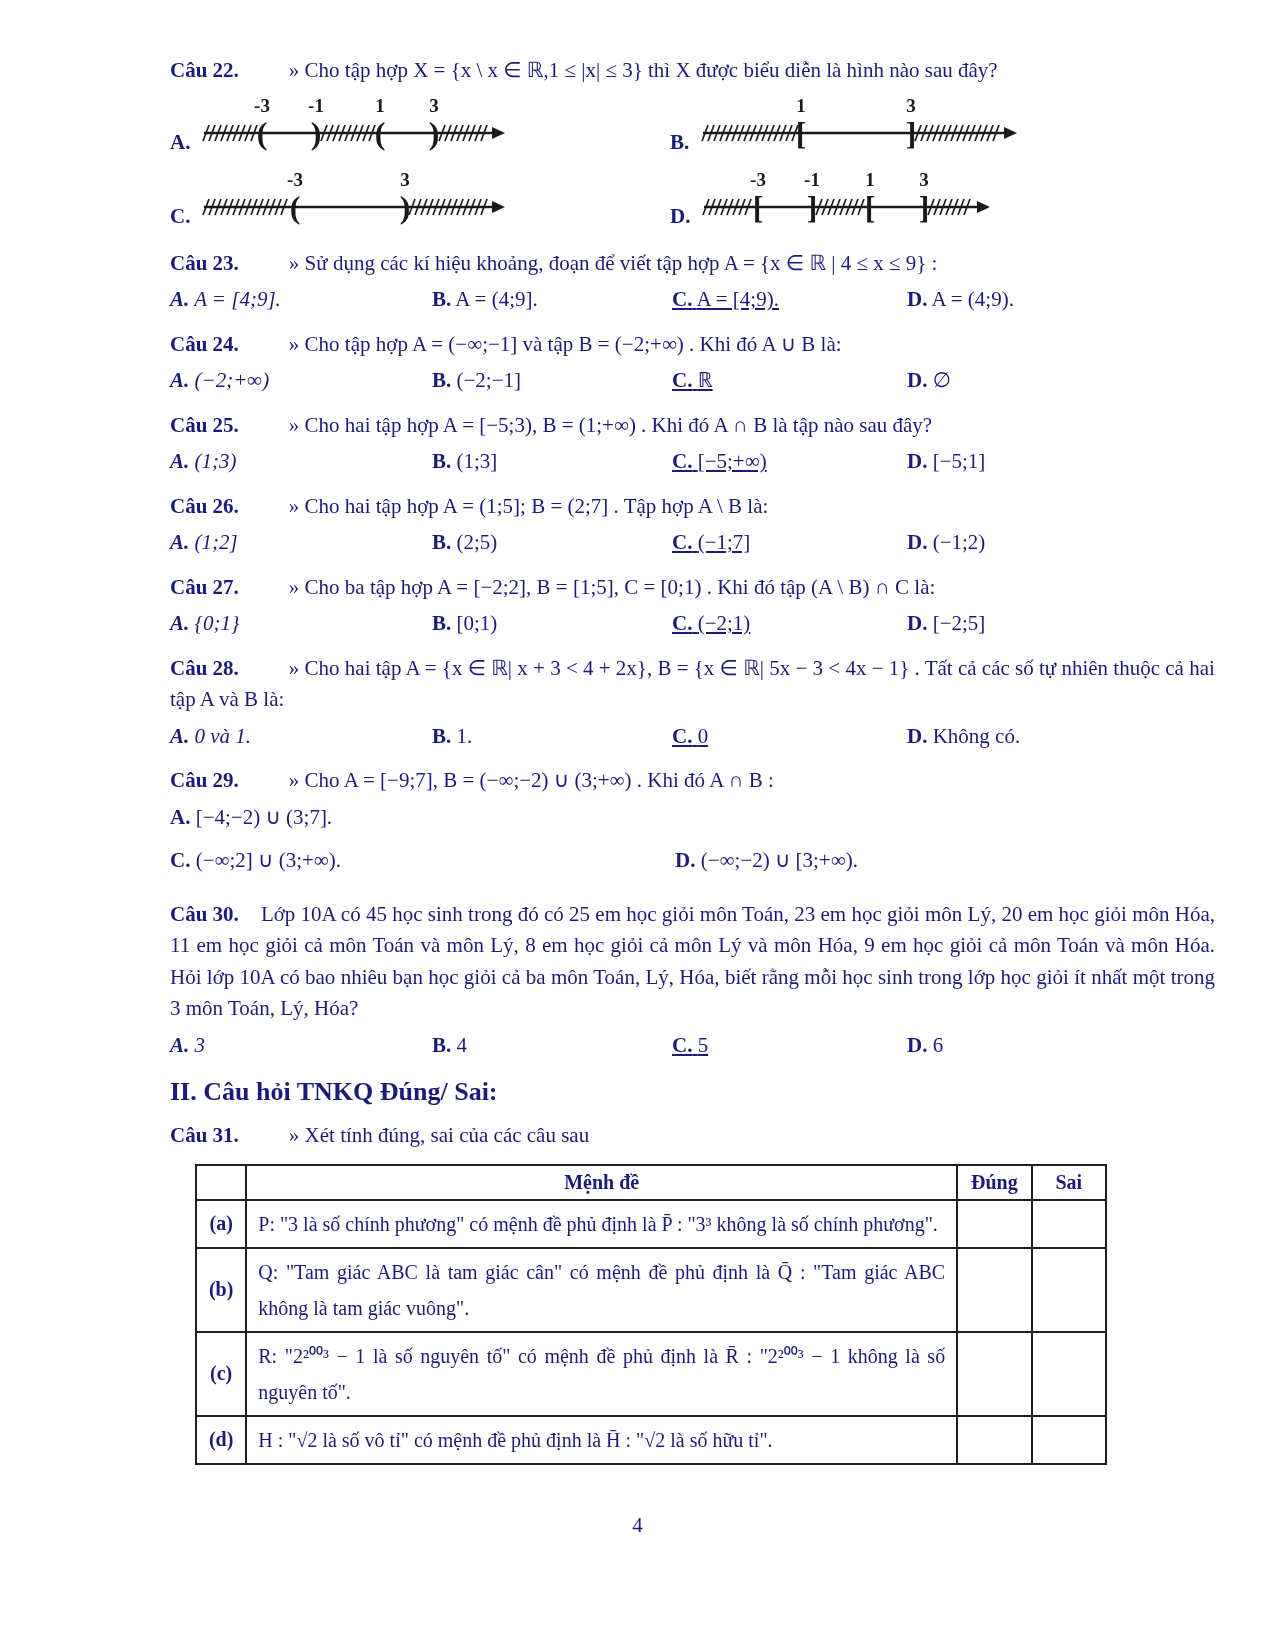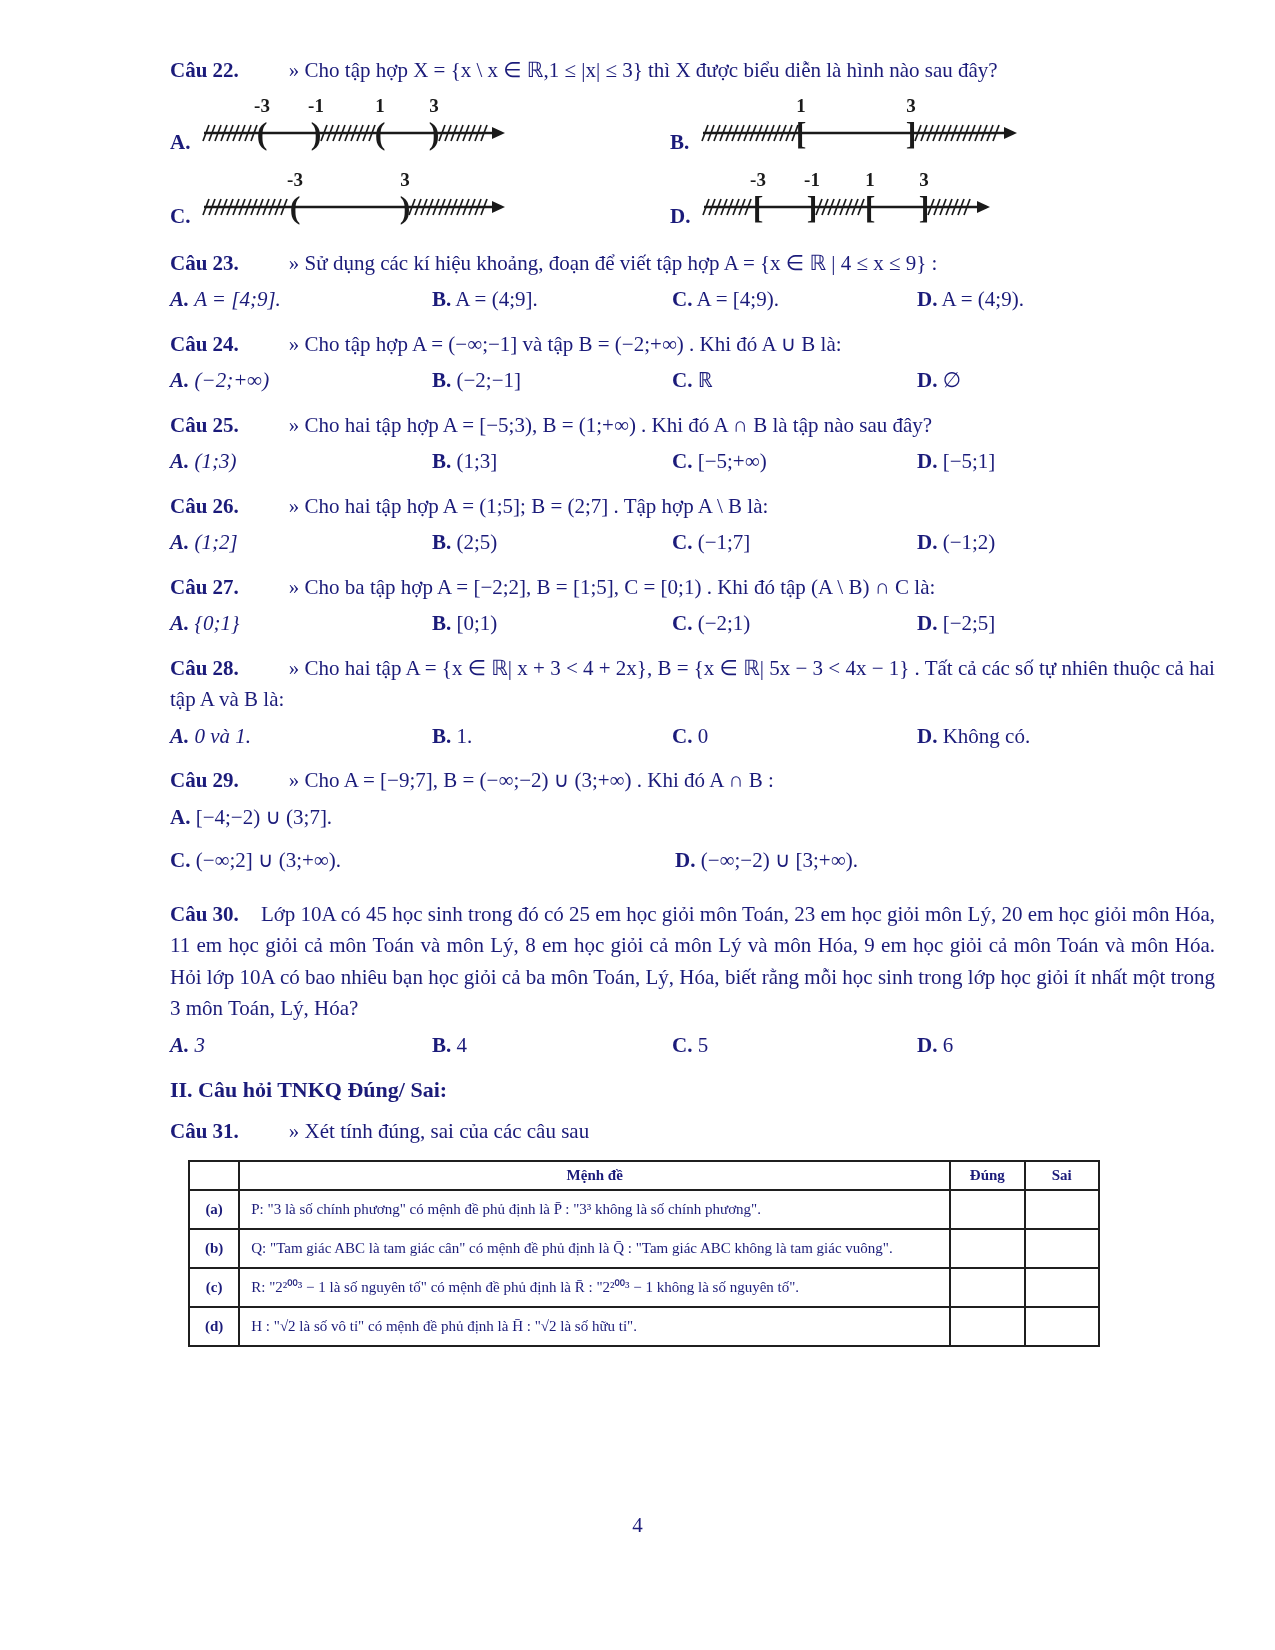--- a/index.html
+++ b/index.html
@@ -11,31 +11,31 @@
     font-family:"Liberation Serif", serif; font-size:21px;
   }
   .page { padding:42px 60px 0 170px; }
   .q { margin:13px 0 5px; line-height:1.5; }
   .qlabel { font-weight:bold; padding-right:50px; }
   .q.tight .qlabel { padding-right:22px; }
   .q.just { text-align:justify;margin-top:22px; }
   .opts { display:flex; margin:2px 0 12px; line-height:1.5; }
   .opt1 { flex:0 0 262px;font-style:italic; }
   .opt2 { flex:0 0 240px; }
-  .opt3 { flex:0 0 235px; }
-  .opt4 { flex:1 1 auto;margin-left:10px; }
+  .opt3 { flex:0 0 235px;text-decoration:underline; }
+  .opt4 { flex:1 1 auto; }
   .opthalf { flex:0 0 505px; }
   .okey { font-weight:bold; }
   .figrow { display:flex; margin:6px 0 2px; }
   .figcell { display:flex; align-items:flex-end; gap:12px; }
   .figcell.left { width:500px; }
   .figkey { font-weight:bold; padding-bottom:6px; }
   .figsvg { display:inline-block; }
-  .sec { font-weight:bold; margin:16px 0 8px; font-size:22px; }
-  table.ds { border-collapse:collapse; margin:12px 0 0 18px; width:912px; color:var(--ink); font-size:15px; }
+  .sec { font-weight:bold; margin:16px 0 8px; font-size:26px; }
+  table.ds { border-collapse:collapse; margin:12px 0 0 25px; width:912px; color:var(--ink); font-size:20px; }
   table.ds th, table.ds td { border:2px solid #1f1f1f; padding:5px 11px; }
   table.ds th { font-weight:bold; text-align:center; }
   table.ds td.letter { width:50px; text-align:center; font-weight:bold; }
   table.ds td.stmt { width:707px; line-height:1.8; text-align:justify; }
   table.ds .col-true { width:74px; }
   table.ds .col-false { width:74px; }
   table.ds td.ans { background:#ffffff; }
   .pagenum { position:absolute; bottom:112px; left:0; width:1275px; text-align:center; font-size:21px; }
 </style>
 </head>

